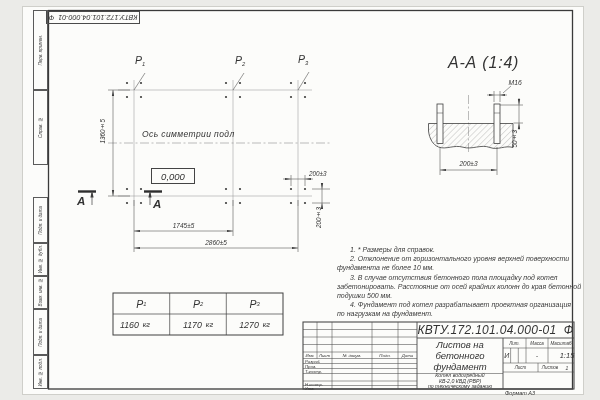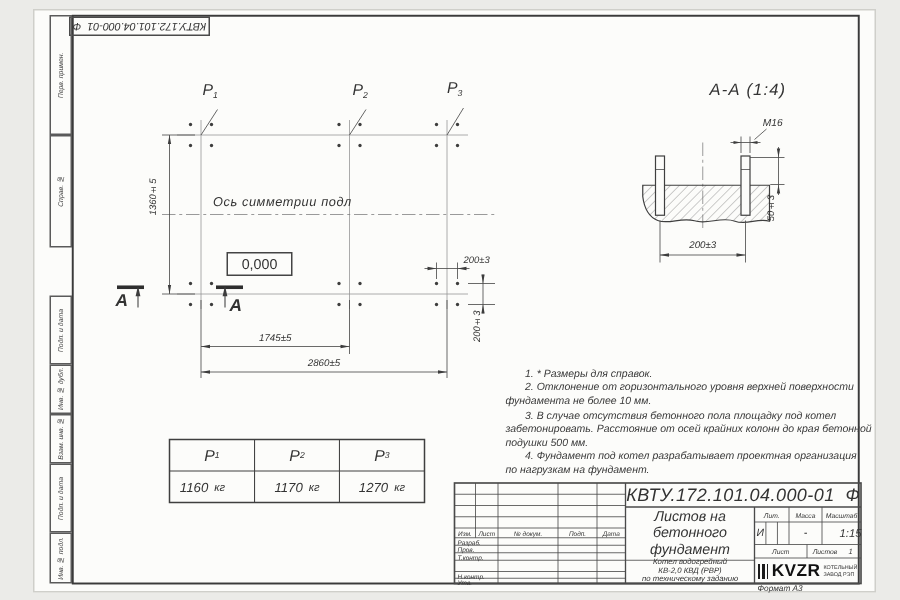--- a/index.html
+++ b/index.html
@@ -15,21 +15,21 @@
   .pre { white-space:pre; }
   .lw { position:absolute; left:0; top:0; width:600px; height:400px; }
   .mbox { position:absolute; left:33px; width:15px; border:0.8px solid #5a5a5a;
           display:flex; align-items:center; justify-content:center; }
   .mbox span { font-size:4.6px; font-style:italic; color:#444; white-space:nowrap; }
   .doctop { position:absolute; left:46px; top:11px; width:94px; height:13px;
             border:0.9px solid #4a4a4a; display:flex; align-items:center; }
   .doctop span { display:block; width:100%; text-align:center; transform:rotate(180deg);
                  font-size:7.2px; font-style:italic; color:#333; white-space:pre; }
   sub.s { font-size:0.55em; font-style:italic; vertical-align:-0.35em; }
-  .elev { position:absolute; border:0.9px solid #444; color:#333; }
+  .elev { position:absolute; border:0.9px solid #444; font-style:italic; color:#333; }
   .note-line { font-size:7px; line-height:9.2px; font-style:italic; color:#3a3a3a; white-space:nowrap; }
   .ind { padding-left:13px; }
   .bars { width:7px; height:10px;
           background:repeating-linear-gradient(90deg,#1c1c1c 0 1.6px,transparent 1.6px 3.2px); }
   .kvzr { font-style:normal; font-weight:800; font-size:11.5px; letter-spacing:0.3px; color:#111; }
   .logocap { font-style:normal; font-size:3.6px; line-height:4.2px; color:#333; text-align:left; }
 </style>
 </head>
 <body>
 
@@ -212,21 +212,21 @@
 
   <div class="t v" style="left:99px;top:119px;font-size:6.3px;">1360±5</div>
   <div class="t" style="left:134px;top:222px;width:99px;text-align:center;font-size:6.5px;">1745±5</div>
   <div class="t" style="left:134px;top:239px;width:164px;text-align:center;font-size:6.5px;">2860±5</div>
   <div class="t" style="left:309px;top:170px;font-size:6.3px;">200±3</div>
   <div class="t v" style="left:314.5px;top:207px;font-size:6.3px;">200±3</div>
 
   <div class="t" style="left:77px;top:195px;font-size:11.5px;font-weight:bold;">А</div>
   <div class="t" style="left:153px;top:198px;font-size:11.5px;font-weight:bold;">А</div>
 
-  <div class="t" style="left:448px;top:54px;font-size:11px;letter-spacing:0.8px;margin-left:25px;">А-А (1:4)</div>
+  <div class="t" style="left:448px;top:54px;font-size:16px;letter-spacing:0.8px;">А-А (1:4)</div>
   <div class="t" style="left:508.5px;top:79px;font-size:6.8px;">М16</div>
   <div class="t" style="left:440px;top:160px;width:57px;text-align:center;font-size:6.5px;">200±3</div>
   <div class="t v" style="left:510.5px;top:130px;font-size:6.3px;">50±3</div>
 
   <div style="position:absolute;left:337px;top:245px;">
     <div class="note-line ind">1. * Размеры для справок.</div>
     <div class="note-line ind">2. Отклонение от горизонтального уровня верхней поверхности</div>
     <div class="note-line">фундамента не более 10 мм.</div>
     <div class="note-line ind">3. В случае отсутствия бетонного пола площадку под котел</div>
     <div class="note-line">забетонировать. Расстояние от осей крайних колонн до края бетонной</div>
@@ -288,23 +288,15 @@
   <div class="t c" style="left:503px;top:338px;width:23px;height:10px;font-size:4.5px;">Лит.</div>
   <div class="t c" style="left:526px;top:338px;width:22px;height:10px;font-size:4.5px;">Масса</div>
   <div class="t c" style="left:548px;top:338px;width:26px;height:10px;font-size:4.5px;">Масштаб</div>
   <div class="t c" style="left:503px;top:348px;width:7.6px;height:15px;font-size:7px;">И</div>
   <div class="t c" style="left:526px;top:348px;width:22px;height:15px;font-size:7px;">-</div>
   <div class="t c" style="left:548px;top:348px;width:26px;height:15px;font-size:7.5px;padding-left:12px;">1:15</div>
   <div class="t c" style="left:503px;top:363px;width:35px;height:9px;font-size:4.5px;">Лист</div>
   <div class="t c" style="left:538px;top:363px;width:24px;height:9px;font-size:4.5px;">Листов</div>
   <div class="t c" style="left:560px;top:363px;width:14px;height:9px;font-size:5px;">1</div>
 
-  <div class="c" style="position: absolute;left:503px;top:372px;width:71px;height:17px;gap:2px;">
-    <div class="bars"></div>
-    <span class="kvzr">KVZR</span>
-    <div class="logocap">
-      <div>КОТЕЛЬНЫЙ</div>
-      <div>ЗАВОД РЭП</div>
-    </div>
-  </div>
 
   <div class="t" style="left:505px;top:390px;font-size:5.5px;">Формат А3</div>
 </div>
 
 </body></html>

